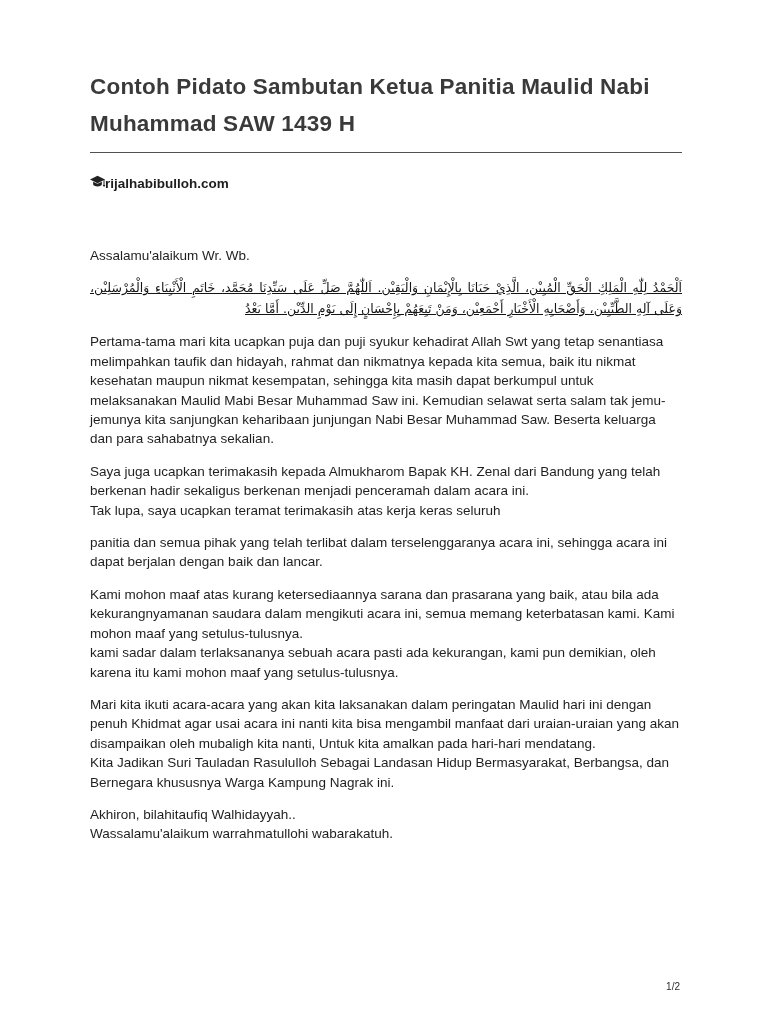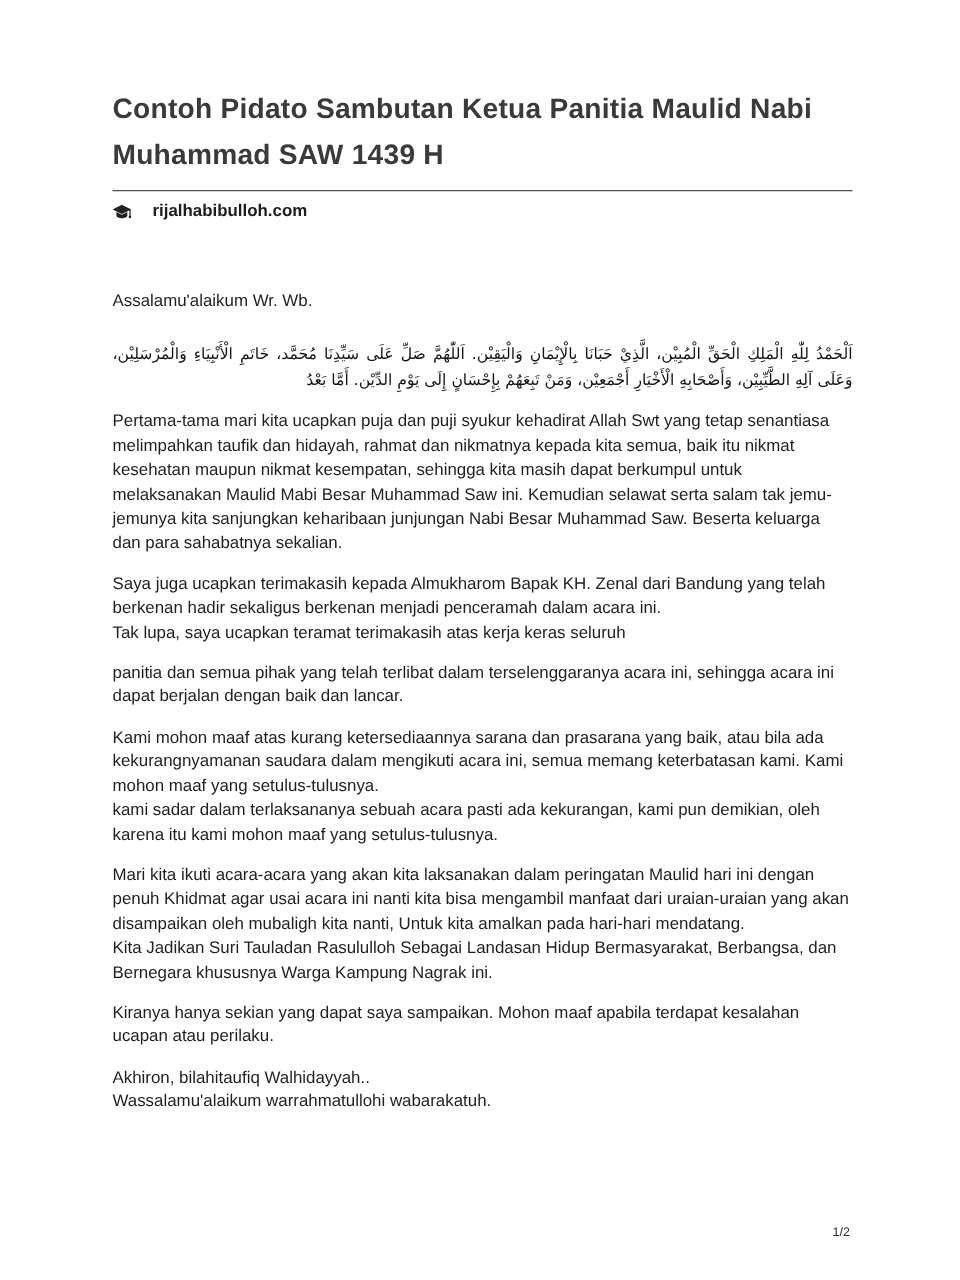--- a/index.html
+++ b/index.html
@@ -23,45 +23,46 @@
     font-weight:bold;
     color:#3a3a3a;
     letter-spacing:0.2px;
   }
   .rule {
     border:none;
     border-top:1.5px solid #515151;
     margin:10px 0 0 0;
   }
   .source-line {
-    margin-top:7px;
+    margin-top:22px;
     font-size:13.5px;
     line-height:17px;
     display:flex;
-    align-items:flex-end;
-    gap:17px;
+    align-items:flex-start;
+    gap:0;
     white-space:nowrap;
   }
   .source-icon { display:inline-flex; align-items:center; flex:0 0 auto; }
   .source-domain { font-weight:bold; color:#1d1d1d; }
   .source-path  { color:#b3b3b3; }
   .greeting {
     margin-top:54px;
     font-size:13.5px;
     line-height:19.4px;
   }
   .arabic {
-    margin-top:22px;
+    margin-top:12px;
     direction:rtl;
     unicode-bidi:embed;
     text-align:justify;
     font-family:"DejaVu Sans", sans-serif;
     font-size:12.5px;
     line-height:21px;
     color:#141414;
+    text-decoration:underline;
   }
   p.body {
     font-size:13.5px;
     line-height:19.4px;
     margin:13px 0 0 0;
     white-space:pre-line;
   }
   p.body.first { }
   .page-number {
     position:absolute;
@@ -99,20 +100,19 @@
     <div class="arabic">اَلْحَمْدُ لِلّٰهِ الْمَلِكِ الْحَقِّ الْمُبِيْن، الَّذِيْ حَبَانَا بِالْإِيْمَانِ وَالْيَقِيْن. اَللّٰهُمَّ صَلِّ عَلَى سَيِّدِنَا مُحَمَّد، خَاتَمِ الْأَنْبِيَاءِ وَالْمُرْسَلِيْن، وَعَلَى آلِهِ الطَّيِّبِيْن، وَأَصْحَابِهِ الْأَخْيَارِ أَجْمَعِيْن، وَمَنْ تَبِعَهُمْ بِإِحْسَانٍ إِلَى يَوْمِ الدِّيْن. أَمَّا بَعْدُ</div>
 
     <p class="body first">Pertama-tama mari kita ucapkan puja dan puji syukur kehadirat Allah Swt yang tetap senantiasa melimpahkan taufik dan hidayah, rahmat dan nikmatnya kepada kita semua, baik itu nikmat kesehatan maupun nikmat kesempatan, sehingga kita masih dapat berkumpul untuk melaksanakan Maulid Mabi Besar Muhammad Saw ini. Kemudian selawat serta salam tak jemu-jemunya kita sanjungkan keharibaan junjungan Nabi Besar Muhammad Saw. Beserta keluarga dan para sahabatnya sekalian.</p>
     <p class="body">Saya juga ucapkan terimakasih kepada Almukharom Bapak KH. Zenal dari Bandung yang telah berkenan hadir sekaligus berkenan menjadi penceramah dalam acara ini.
 Tak lupa, saya ucapkan teramat terimakasih atas kerja keras seluruh</p>
     <p class="body">panitia dan semua pihak yang telah terlibat dalam terselenggaranya acara ini, sehingga acara ini dapat berjalan dengan baik dan lancar.</p>
     <p class="body">Kami mohon maaf atas kurang ketersediaannya sarana dan prasarana yang baik, atau bila ada kekurangnyamanan saudara dalam mengikuti acara ini, semua memang keterbatasan kami. Kami mohon maaf yang setulus-tulusnya.
 kami sadar dalam terlaksananya sebuah acara pasti ada kekurangan, kami pun demikian, oleh karena itu kami mohon maaf yang setulus-tulusnya.</p>
     <p class="body">Mari kita ikuti acara-acara yang akan kita laksanakan dalam peringatan Maulid hari ini dengan penuh Khidmat agar usai acara ini nanti kita bisa mengambil manfaat dari uraian-uraian yang akan disampaikan oleh mubaligh kita nanti, Untuk kita amalkan pada hari-hari mendatang.
 Kita Jadikan Suri Tauladan Rasululloh Sebagai Landasan Hidup Bermasyarakat, Berbangsa, dan Bernegara khususnya Warga Kampung Nagrak ini.</p>
-    <p class="body">Kiranya hanya sekian yang dapat saya sampaikan. Mohon maaf apabila terdapat kesalahan ucapan atau perilaku.</p>
     <p class="body">Akhiron, bilahitaufiq Walhidayyah..
 Wassalamu'alaikum warrahmatullohi wabarakatuh.</p>
 
   </div>
 
   <div class="page-number">1/2</div>
 </div>
 
 </body></html>

